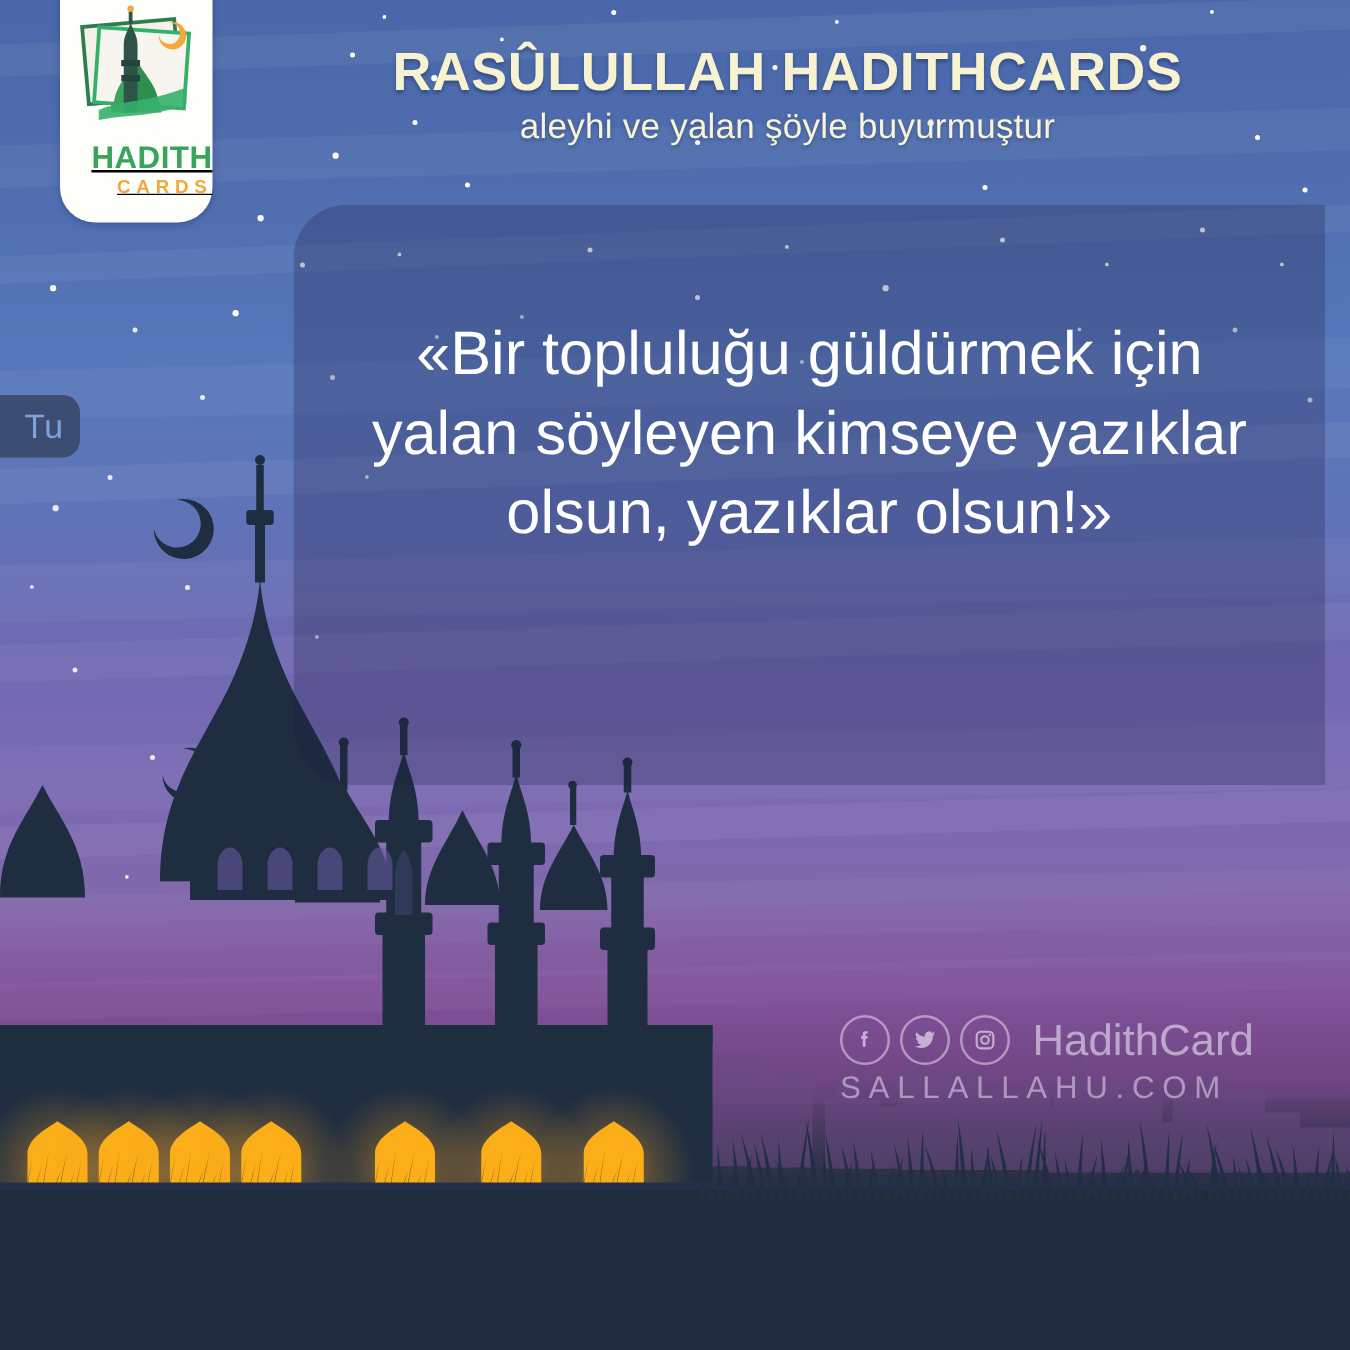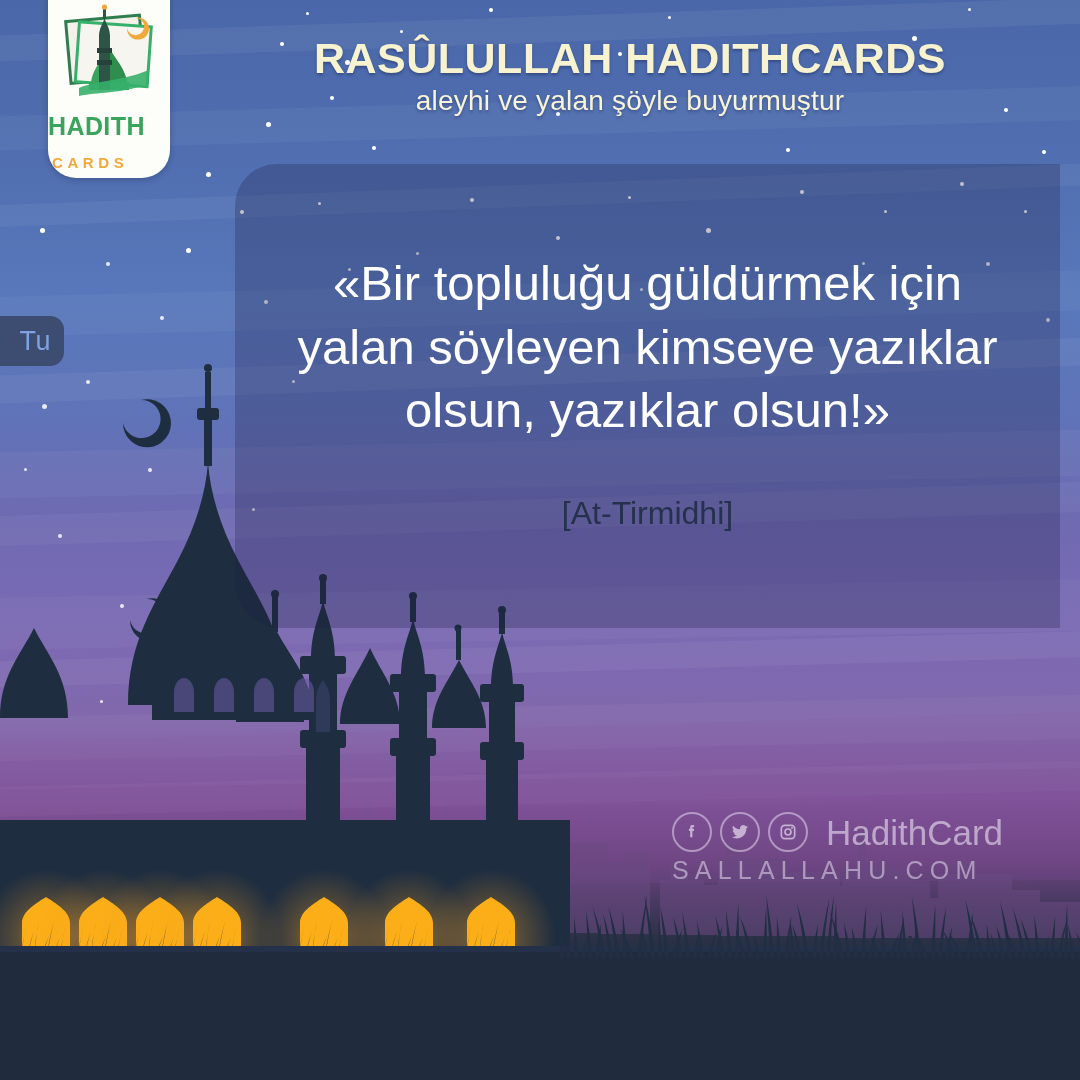--- a/index.html
+++ b/index.html
@@ -45,28 +45,28 @@
   
   .logo-card {
     position:absolute; left:48px; top:-18px;
     width:122px; height:196px;
     background:#fdfdfa;
     border-radius:14px 14px 28px 28px;
     box-shadow:0 2px 6px rgba(10,20,50,.25);
     display:flex; flex-direction:column; align-items:center;
   }
   .logo-art { position:relative; width:104px; height:112px; margin-top:20px; }
-  .logo-text { width:100%; text-align:left; line-height:1; }
+  .logo-text { width:100%; text-align:right; line-height:1;text-decoration:underline; }
   .logo-hadith {
     display:block; font-size:25px; font-weight:bold; letter-spacing:.4px;
     color:#3aa35c; font-family:"Liberation Sans", sans-serif;
   }
   .logo-cards {
     display:block; font-size:15px; font-weight:bold; letter-spacing:4.6px;
-    color:#f2a93b; margin-top:16px; padding-left:4px;
+    color:#f2a93b; margin-top:3px; padding-left:4px;
     font-family:"Liberation Sans", sans-serif;
   }
 
   
   .header { position:absolute; left:190px; top:36px; width:880px; text-align:center; }
   .header-line1 {
     font-size:43px; font-weight:bold; letter-spacing:.5px;
     color:#f7f2cf; line-height:1.06;
     text-shadow:0 2px 3px rgba(25,40,85,.45);
     font-family:"Liberation Sans", sans-serif;
@@ -541,21 +541,20 @@
     <div class="header-line1">RASÛLULLAH HADITHCARDS</div>
     <div class="header-line2">aleyhi ve yalan şöyle buyurmuştur</div>
   </div>
 
   <div class="lang-badge">
     <span>Tu</span>
   </div>
 
   <div class="quote-panel">
     <div class="quote-text">«Bir topluluğu güldürmek için yalan söyleyen kimseye yazıklar olsun, yazıklar olsun!»</div>
-    <div class="quote-source">[At-Tirmidhi]</div>
   </div>
 
   <div class="social">
     <div class="social-row">
       <span class="soc-icon">
         <svg width="20" height="20" viewBox="0 0 24 24" fill="currentColor">
           <path d="M14.5 8.2h-2V6.9c0-.6.4-.8.7-.8h1.3V3.6h-2C10.2 3.6 9.8 5.3 9.8 6.4v1.8H8.3v2.6h1.5v7.6h2.7v-7.6h1.8l.2-2.6z"></path>
         </svg>
       </span>
       <span class="soc-icon">

